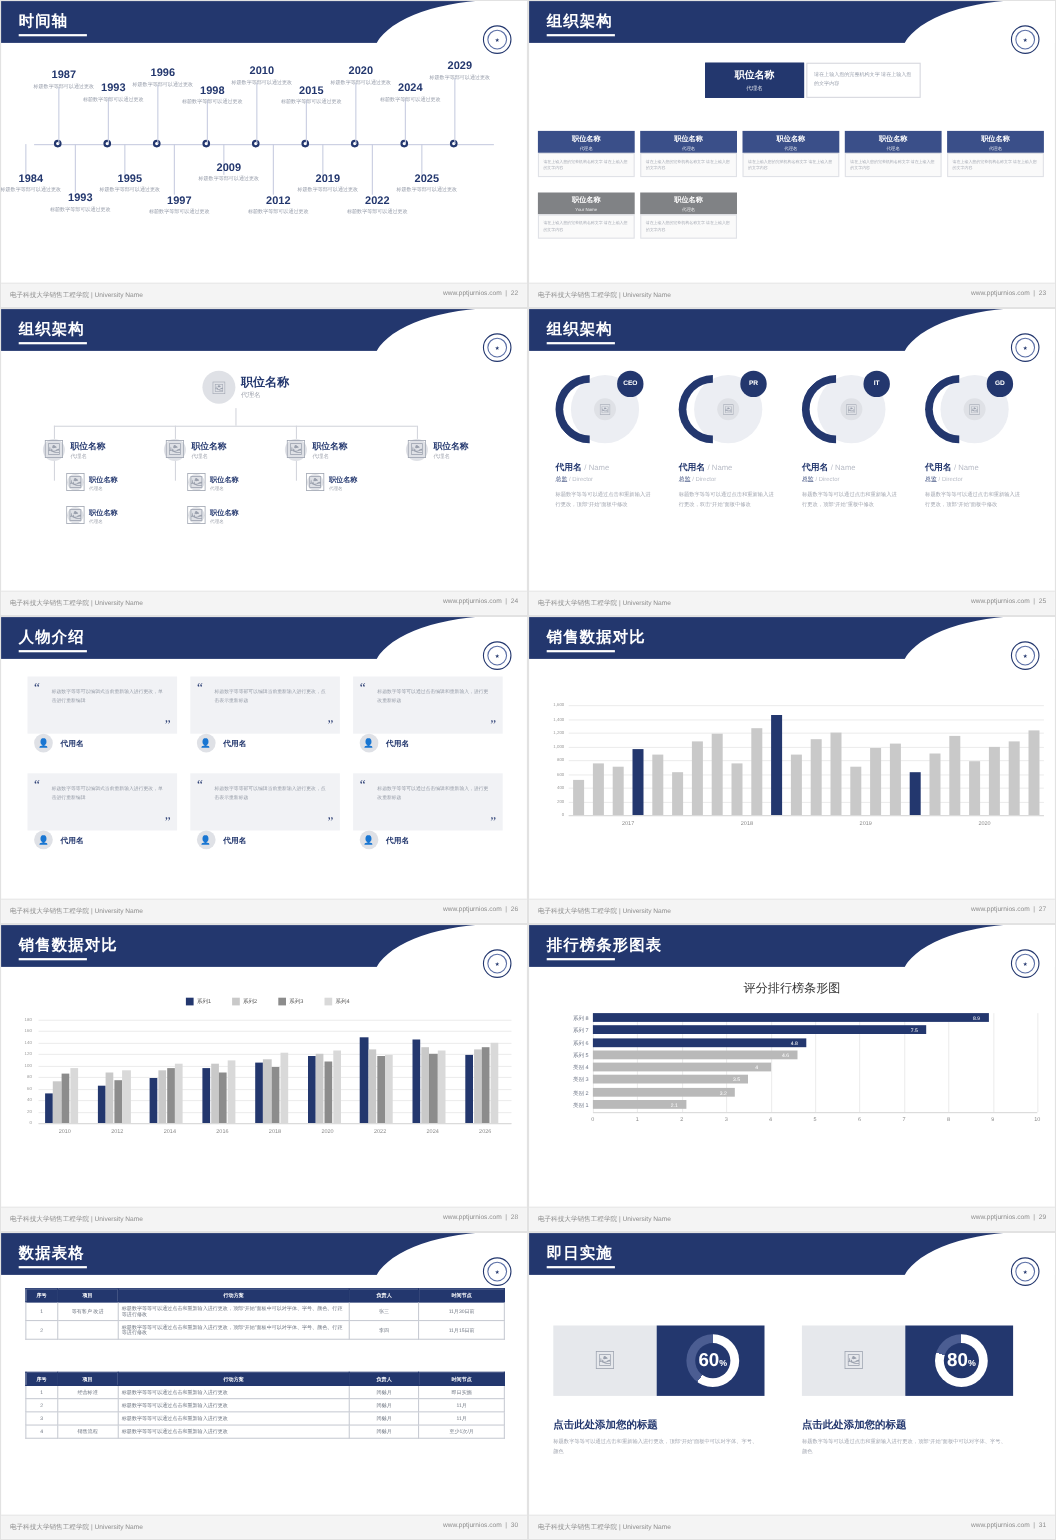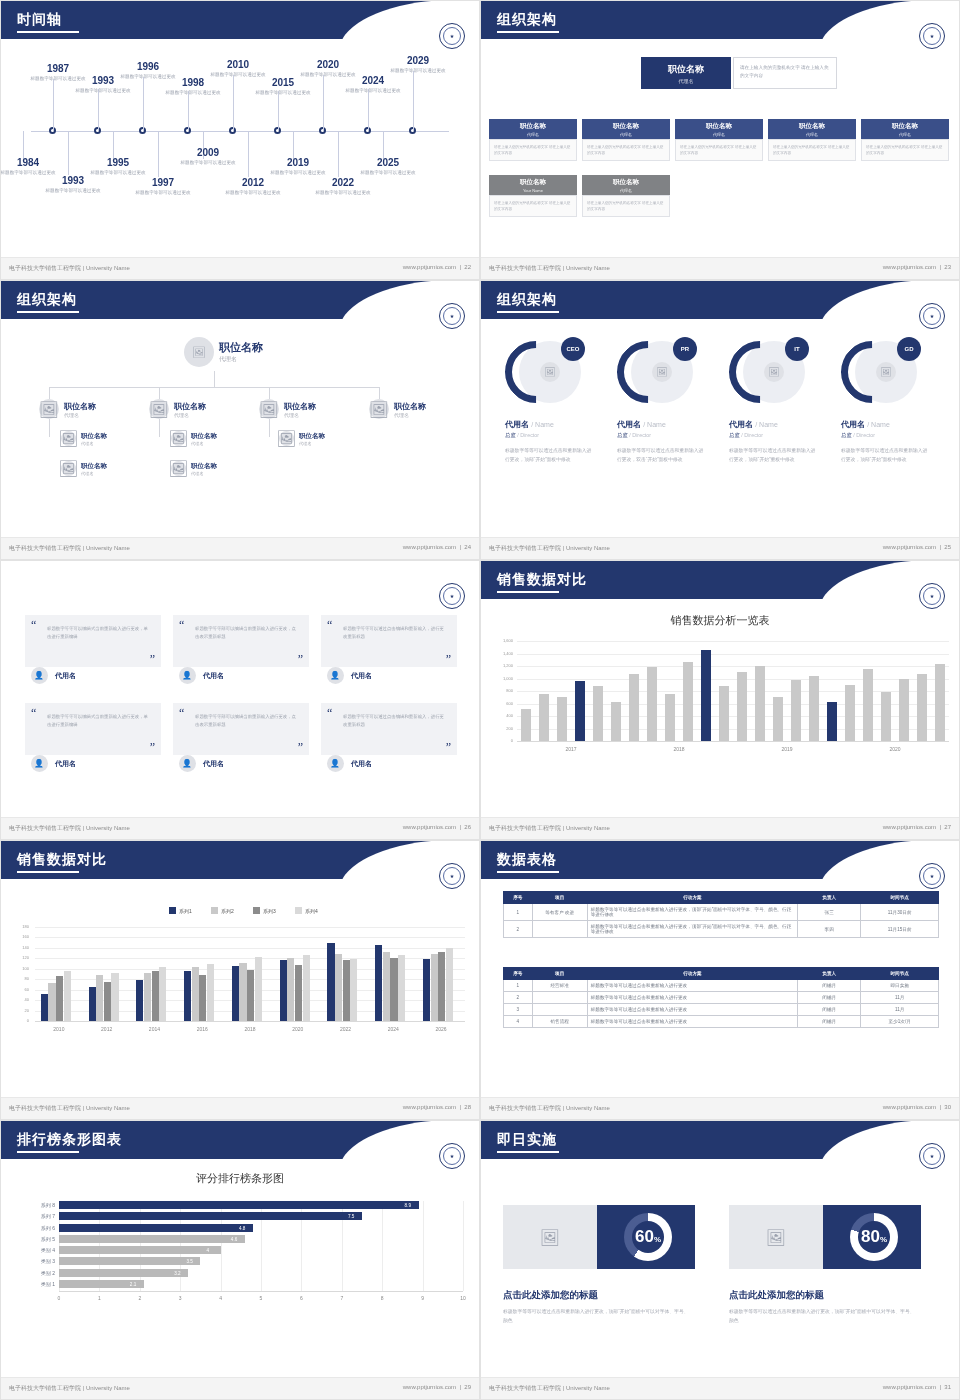--- a/index.html
+++ b/index.html
@@ -512,20 +512,25 @@
       <div class="cc-role" style="left:360px;top:113px;"><span>总监</span> <span class="sl">/ Director</span></div>
       <div class="cc-desc" style="left:360px;top:128px;"><span>标题数字等等可以通过点击和重新输入进行更改，顶部“开始”面板中修改</span></div>
     </div>
     <div class="ftr">
         <div class="left">电子科技大学销售工程学院 | University Name</div>
         <div class="right"><span>www.pptjurnios.com</span> &nbsp;|&nbsp; <span>25</span></div>
       </div>
   </div>
 
   <div class="slide">
+    <div class="hdr">
+        <div class="title">人物介绍</div>
+        <div class="underline"></div>
+        <div class="swoosh"></div>
+      </div>
     <div class="seal">
         <div class="inner">★</div>
       </div>
     <div class="body">
 
       <div class="q-box" style="left:24px;top:16px;width:136px;height:52px;">
         <div class="q-mark" style="left:6px;top:4px;">“</div>
         <div class="q-text" style="margin-left:12px;margin-top:2px;">标题数字等等可以编辑式当前重新输入进行更改，单击进行重新编辑</div>
         <div class="q-mark" style="right:6px;bottom:2px;">”</div>
       </div>
@@ -581,21 +586,20 @@
   <div class="slide">
     <div class="hdr">
         <div class="title">销售数据对比</div>
         <div class="underline"></div>
         <div class="swoosh"></div>
       </div>
     <div class="seal">
         <div class="inner">★</div>
       </div>
     <div class="body">
-      <div class="chart-title" style="top:14px;">销售数据分析一览表</div>
       <div id="c27" style="position:absolute;left:0;top:36px;width:480px;height:140px;">
           <div class="gline" style="left: 36px; width: 432px; top: 6px;"></div>
           <div class="ytick" style="left: 4px; top: 3px; width: 28px;">1,600</div>
           <div class="gline" style="left: 36px; width: 432px; top: 18.5px;"></div>
           <div class="ytick" style="left: 4px; top: 15.5px; width: 28px;">1,400</div>
           <div class="gline" style="left: 36px; width: 432px; top: 31px;"></div>
           <div class="ytick" style="left: 4px; top: 28px; width: 28px;">1,200</div>
           <div class="gline" style="left: 36px; width: 432px; top: 43.5px;"></div>
           <div class="ytick" style="left: 4px; top: 40.5px; width: 28px;">1,000</div>
           <div class="gline" style="left: 36px; width: 432px; top: 56px;"></div>
@@ -726,20 +730,87 @@
           <div class="bar" style="left: 429.6px; width: 7.14444px; height: 66.8444px; top: 31.1556px; bottom: auto; background: rgb(201, 201, 201);"></div>
           <div class="bar" style="left: 437.244px; width: 7.14444px; height: 68.9333px; top: 29.0667px; bottom: auto; background: rgb(140, 140, 140);"></div>
           <div class="bar" style="left: 444.889px; width: 7.14444px; height: 73.1111px; top: 24.8889px; bottom: auto; background: rgb(217, 217, 217);"></div>
           <div class="xtick" style="left: 416.222px; width: 47.7778px; top: 103px;">2026</div>
           <div class="axis" style="left: 34px; top: 98px; width: 430px; height: 1px;"></div>
         </div>
     </div>
     <div class="ftr">
         <div class="left">电子科技大学销售工程学院 | University Name</div>
         <div class="right"><span>www.pptjurnios.com</span> &nbsp;|&nbsp; <span>28</span></div>
+      </div>
+  </div>
+
+  <div class="slide">
+    <div class="hdr">
+        <div class="title">排行榜条形图表</div>
+        <div class="underline"></div>
+        <div class="swoosh"></div>
+      </div>
+    <div class="seal">
+        <div class="inner">★</div>
+      </div>
+    <div class="body">
+      <div class="chart-title" style="top:12px;">评分排行榜条形图</div>
+      <div id="c29" style="position:absolute;left:0;top:36px;width:480px;height:140px;">
+          <div style="position: absolute; left: 58px; top: 6px; width: 1px; height: 90px; background: rgb(237, 237, 237);"></div>
+          <div class="xtick" style="left: 48px; width: 20px; top: 100px;">0</div>
+          <div style="position: absolute; left: 98.4px; top: 6px; width: 1px; height: 90px; background: rgb(237, 237, 237);"></div>
+          <div class="xtick" style="left: 88.4px; width: 20px; top: 100px;">1</div>
+          <div style="position: absolute; left: 138.8px; top: 6px; width: 1px; height: 90px; background: rgb(237, 237, 237);"></div>
+          <div class="xtick" style="left: 128.8px; width: 20px; top: 100px;">2</div>
+          <div style="position: absolute; left: 179.2px; top: 6px; width: 1px; height: 90px; background: rgb(237, 237, 237);"></div>
+          <div class="xtick" style="left: 169.2px; width: 20px; top: 100px;">3</div>
+          <div style="position: absolute; left: 219.6px; top: 6px; width: 1px; height: 90px; background: rgb(237, 237, 237);"></div>
+          <div class="xtick" style="left: 209.6px; width: 20px; top: 100px;">4</div>
+          <div style="position: absolute; left: 260px; top: 6px; width: 1px; height: 90px; background: rgb(237, 237, 237);"></div>
+          <div class="xtick" style="left: 250px; width: 20px; top: 100px;">5</div>
+          <div style="position: absolute; left: 300.4px; top: 6px; width: 1px; height: 90px; background: rgb(237, 237, 237);"></div>
+          <div class="xtick" style="left: 290.4px; width: 20px; top: 100px;">6</div>
+          <div style="position: absolute; left: 340.8px; top: 6px; width: 1px; height: 90px; background: rgb(237, 237, 237);"></div>
+          <div class="xtick" style="left: 330.8px; width: 20px; top: 100px;">7</div>
+          <div style="position: absolute; left: 381.2px; top: 6px; width: 1px; height: 90px; background: rgb(237, 237, 237);"></div>
+          <div class="xtick" style="left: 371.2px; width: 20px; top: 100px;">8</div>
+          <div style="position: absolute; left: 421.6px; top: 6px; width: 1px; height: 90px; background: rgb(237, 237, 237);"></div>
+          <div class="xtick" style="left: 411.6px; width: 20px; top: 100px;">9</div>
+          <div style="position: absolute; left: 462px; top: 6px; width: 1px; height: 90px; background: rgb(237, 237, 237);"></div>
+          <div class="xtick" style="left: 452px; width: 20px; top: 100px;">10</div>
+          <div class="hb-label" style="left: 4px; width: 50px; top: 7px;">系列 8</div>
+          <div class="hb-bar" style="left: 58px; width: 359.56px; top: 6px; background: rgb(35, 55, 110);"></div>
+          <div class="hb-val" style="left: 403.56px; top: 8px; color: rgb(255, 255, 255);">8.9</div>
+          <div class="hb-label" style="left: 4px; width: 50px; top: 18.25px;">系列 7</div>
+          <div class="hb-bar" style="left: 58px; width: 303px; top: 17.25px; background: rgb(35, 55, 110);"></div>
+          <div class="hb-val" style="left: 347px; top: 19.25px; color: rgb(255, 255, 255);">7.5</div>
+          <div class="hb-label" style="left: 4px; width: 50px; top: 29.5px;">系列 6</div>
+          <div class="hb-bar" style="left: 58px; width: 193.92px; top: 28.5px; background: rgb(35, 55, 110);"></div>
+          <div class="hb-val" style="left: 237.92px; top: 30.5px; color: rgb(255, 255, 255);">4.8</div>
+          <div class="hb-label" style="left: 4px; width: 50px; top: 40.75px;">系列 5</div>
+          <div class="hb-bar" style="left: 58px; width: 185.84px; top: 39.75px; background: rgb(185, 185, 185);"></div>
+          <div class="hb-val" style="left: 229.84px; top: 41.75px; color: rgb(255, 255, 255);">4.6</div>
+          <div class="hb-label" style="left: 4px; width: 50px; top: 52px;">类别 4</div>
+          <div class="hb-bar" style="left: 58px; width: 161.6px; top: 51px; background: rgb(185, 185, 185);"></div>
+          <div class="hb-val" style="left: 205.6px; top: 53px; color: rgb(255, 255, 255);">4</div>
+          <div class="hb-label" style="left: 4px; width: 50px; top: 63.25px;">类别 3</div>
+          <div class="hb-bar" style="left: 58px; width: 141.4px; top: 62.25px; background: rgb(185, 185, 185);"></div>
+          <div class="hb-val" style="left: 185.4px; top: 64.25px; color: rgb(255, 255, 255);">3.5</div>
+          <div class="hb-label" style="left: 4px; width: 50px; top: 74.5px;">类别 2</div>
+          <div class="hb-bar" style="left: 58px; width: 129.28px; top: 73.5px; background: rgb(185, 185, 185);"></div>
+          <div class="hb-val" style="left: 173.28px; top: 75.5px; color: rgb(255, 255, 255);">3.2</div>
+          <div class="hb-label" style="left: 4px; width: 50px; top: 85.75px;">类别 1</div>
+          <div class="hb-bar" style="left: 58px; width: 84.84px; top: 84.75px; background: rgb(185, 185, 185);"></div>
+          <div class="hb-val" style="left: 128.84px; top: 86.75px; color: rgb(255, 255, 255);">2.1</div>
+          <div class="axis" style="left: 58px; top: 96px; width: 404px; height: 1px;"></div>
+        </div>
+    </div>
+    <div class="ftr">
+        <div class="left">电子科技大学销售工程学院 | University Name</div>
+        <div class="right"><span>www.pptjurnios.com</span> &nbsp;|&nbsp; <span>29</span></div>
       </div>
   </div>
 
   <div class="slide">
     <div class="hdr">
         <div class="title">数据表格</div>
         <div class="underline"></div>
         <div class="swoosh"></div>
       </div>
     <div class="seal">
@@ -817,87 +888,20 @@
         </table>
     </div>
     <div class="ftr">
         <div class="left">电子科技大学销售工程学院 | University Name</div>
         <div class="right"><span>www.pptjurnios.com</span> &nbsp;|&nbsp; <span>30</span></div>
       </div>
   </div>
 
   <div class="slide">
     <div class="hdr">
-        <div class="title">排行榜条形图表</div>
-        <div class="underline"></div>
-        <div class="swoosh"></div>
-      </div>
-    <div class="seal">
-        <div class="inner">★</div>
-      </div>
-    <div class="body">
-      <div class="chart-title" style="top:12px;">评分排行榜条形图</div>
-      <div id="c29" style="position:absolute;left:0;top:36px;width:480px;height:140px;">
-          <div style="position: absolute; left: 58px; top: 6px; width: 1px; height: 90px; background: rgb(237, 237, 237);"></div>
-          <div class="xtick" style="left: 48px; width: 20px; top: 100px;">0</div>
-          <div style="position: absolute; left: 98.4px; top: 6px; width: 1px; height: 90px; background: rgb(237, 237, 237);"></div>
-          <div class="xtick" style="left: 88.4px; width: 20px; top: 100px;">1</div>
-          <div style="position: absolute; left: 138.8px; top: 6px; width: 1px; height: 90px; background: rgb(237, 237, 237);"></div>
-          <div class="xtick" style="left: 128.8px; width: 20px; top: 100px;">2</div>
-          <div style="position: absolute; left: 179.2px; top: 6px; width: 1px; height: 90px; background: rgb(237, 237, 237);"></div>
-          <div class="xtick" style="left: 169.2px; width: 20px; top: 100px;">3</div>
-          <div style="position: absolute; left: 219.6px; top: 6px; width: 1px; height: 90px; background: rgb(237, 237, 237);"></div>
-          <div class="xtick" style="left: 209.6px; width: 20px; top: 100px;">4</div>
-          <div style="position: absolute; left: 260px; top: 6px; width: 1px; height: 90px; background: rgb(237, 237, 237);"></div>
-          <div class="xtick" style="left: 250px; width: 20px; top: 100px;">5</div>
-          <div style="position: absolute; left: 300.4px; top: 6px; width: 1px; height: 90px; background: rgb(237, 237, 237);"></div>
-          <div class="xtick" style="left: 290.4px; width: 20px; top: 100px;">6</div>
-          <div style="position: absolute; left: 340.8px; top: 6px; width: 1px; height: 90px; background: rgb(237, 237, 237);"></div>
-          <div class="xtick" style="left: 330.8px; width: 20px; top: 100px;">7</div>
-          <div style="position: absolute; left: 381.2px; top: 6px; width: 1px; height: 90px; background: rgb(237, 237, 237);"></div>
-          <div class="xtick" style="left: 371.2px; width: 20px; top: 100px;">8</div>
-          <div style="position: absolute; left: 421.6px; top: 6px; width: 1px; height: 90px; background: rgb(237, 237, 237);"></div>
-          <div class="xtick" style="left: 411.6px; width: 20px; top: 100px;">9</div>
-          <div style="position: absolute; left: 462px; top: 6px; width: 1px; height: 90px; background: rgb(237, 237, 237);"></div>
-          <div class="xtick" style="left: 452px; width: 20px; top: 100px;">10</div>
-          <div class="hb-label" style="left: 4px; width: 50px; top: 7px;">系列 8</div>
-          <div class="hb-bar" style="left: 58px; width: 359.56px; top: 6px; background: rgb(35, 55, 110);"></div>
-          <div class="hb-val" style="left: 403.56px; top: 8px; color: rgb(255, 255, 255);">8.9</div>
-          <div class="hb-label" style="left: 4px; width: 50px; top: 18.25px;">系列 7</div>
-          <div class="hb-bar" style="left: 58px; width: 303px; top: 17.25px; background: rgb(35, 55, 110);"></div>
-          <div class="hb-val" style="left: 347px; top: 19.25px; color: rgb(255, 255, 255);">7.5</div>
-          <div class="hb-label" style="left: 4px; width: 50px; top: 29.5px;">系列 6</div>
-          <div class="hb-bar" style="left: 58px; width: 193.92px; top: 28.5px; background: rgb(35, 55, 110);"></div>
-          <div class="hb-val" style="left: 237.92px; top: 30.5px; color: rgb(255, 255, 255);">4.8</div>
-          <div class="hb-label" style="left: 4px; width: 50px; top: 40.75px;">系列 5</div>
-          <div class="hb-bar" style="left: 58px; width: 185.84px; top: 39.75px; background: rgb(185, 185, 185);"></div>
-          <div class="hb-val" style="left: 229.84px; top: 41.75px; color: rgb(255, 255, 255);">4.6</div>
-          <div class="hb-label" style="left: 4px; width: 50px; top: 52px;">类别 4</div>
-          <div class="hb-bar" style="left: 58px; width: 161.6px; top: 51px; background: rgb(185, 185, 185);"></div>
-          <div class="hb-val" style="left: 205.6px; top: 53px; color: rgb(255, 255, 255);">4</div>
-          <div class="hb-label" style="left: 4px; width: 50px; top: 63.25px;">类别 3</div>
-          <div class="hb-bar" style="left: 58px; width: 141.4px; top: 62.25px; background: rgb(185, 185, 185);"></div>
-          <div class="hb-val" style="left: 185.4px; top: 64.25px; color: rgb(255, 255, 255);">3.5</div>
-          <div class="hb-label" style="left: 4px; width: 50px; top: 74.5px;">类别 2</div>
-          <div class="hb-bar" style="left: 58px; width: 129.28px; top: 73.5px; background: rgb(185, 185, 185);"></div>
-          <div class="hb-val" style="left: 173.28px; top: 75.5px; color: rgb(255, 255, 255);">3.2</div>
-          <div class="hb-label" style="left: 4px; width: 50px; top: 85.75px;">类别 1</div>
-          <div class="hb-bar" style="left: 58px; width: 84.84px; top: 84.75px; background: rgb(185, 185, 185);"></div>
-          <div class="hb-val" style="left: 128.84px; top: 86.75px; color: rgb(255, 255, 255);">2.1</div>
-          <div class="axis" style="left: 58px; top: 96px; width: 404px; height: 1px;"></div>
-        </div>
-    </div>
-    <div class="ftr">
-        <div class="left">电子科技大学销售工程学院 | University Name</div>
-        <div class="right"><span>www.pptjurnios.com</span> &nbsp;|&nbsp; <span>29</span></div>
-      </div>
-  </div>
-
-  <div class="slide">
-    <div class="hdr">
         <div class="title">即日实施</div>
         <div class="underline"></div>
         <div class="swoosh"></div>
       </div>
     <div class="seal">
         <div class="inner">★</div>
       </div>
     <div class="body">
 
       <div class="dn-box" style="left:22px;top:46px;width:94px;height:64px;display:flex;align-items:center;justify-content:center;color:#9aa0ad;font-size:16px;">🖼</div>

